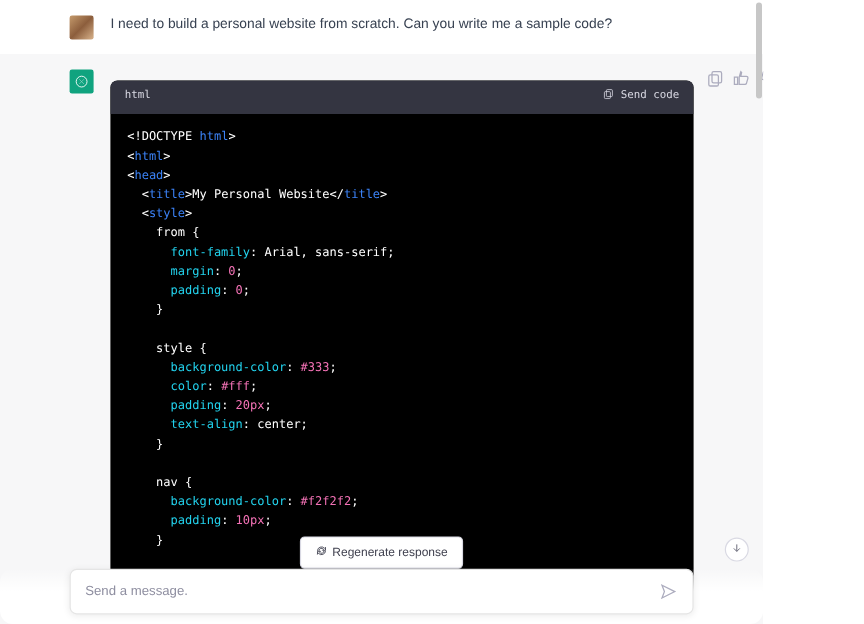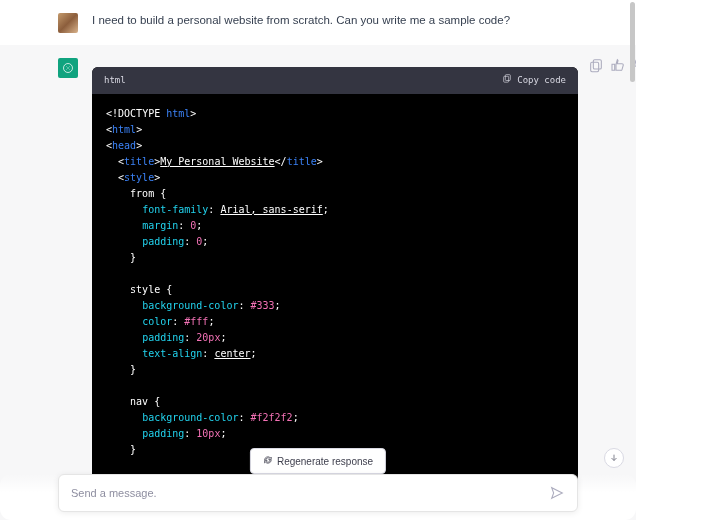--- a/index.html
+++ b/index.html
@@ -20,21 +20,21 @@
   .icon-btn svg { width: 100%; height: 100%; stroke: currentColor; fill: none; stroke-width: 1.6; }
   .code-block { margin-top: 10px; border-radius: 6px; overflow: hidden; background: #000; font-family: "Menlo","Consolas",monospace; }
   .code-head { background: #343541; color: #d9d9e3; font-size: 9px; display: flex; justify-content: space-between; align-items: center; padding: 6px 12px; }
   .copy-btn { display: flex; align-items: center; gap: 5px; color: #d9d9e3; cursor: pointer; }
   .copy-btn svg { width: 10px; height: 10px; stroke: currentColor; fill: none; stroke-width: 1.6; }
   .code-body { padding: 12px 14px; font-size: 10px; line-height: 1.6; color: #fff; white-space: pre; overflow: hidden; }
   .tok-punct { color: #ffffff; }
   .tok-tag   { color: #3b82f6; }
   .tok-sel   { color: #ffffff; text-align: right; }
   .tok-prop  { color: #22d3ee; }
-  .tok-val   { color: #ffffff; text-decoration: underline; }
+  .tok-val   { color: #ffffff; }
   .tok-num   { color: #f472b6; }
   .tok-str   { color: #f472b6; }
   .regen { position: absolute; left: 50%; transform: translateX(-50%); bottom: 46px; background: #fff; border: 1px solid #d9d9e3; border-radius: 4px; padding: 6px 12px; font-size: 10px; color: #40414f; display: flex; align-items: center; gap: 4px; cursor: pointer; }
   .regen svg { width: 10px; height: 10px; stroke: currentColor; fill: none; stroke-width: 1.8; }
   .composer-wrap { position: absolute; bottom: 0; left: 0; right: 0; background: linear-gradient(180deg, rgba(255,255,255,0) 0%, #fff 40%); padding: 0 0 8px 0; border-radius: 11px; }
   .composer { width: 520px; margin: 0 auto; background: #fff; border: 1px solid #e5e5e5; border-radius: 6px; box-shadow: 0 1px 6px rgba(0,0,0,0.08); display: flex; align-items: center; padding: 10px 12px; }
   .composer input { flex: 1; border: none; outline: none; font-size: 11px; color: #40414f; background: transparent; }
   .composer input::placeholder { color: #8e8ea0; }
   .send-btn { width: 16px; height: 16px; color: #acacbe; }
   .send-btn svg { width: 100%; height: 100%; stroke: currentColor; fill: none; stroke-width: 1.6; }
@@ -70,21 +70,21 @@
           <div class="code-block">
             <div class="code-head">
               <span>html</span>
               <span class="copy-btn">
                 <span>
                   <svg viewBox="0 0 24 24">
                       <rect x="8" y="4" width="12" height="14" rx="2"></rect>
                       <rect x="4" y="8" width="12" height="14" rx="2"></rect>
                     </svg>
                 </span>
-                <span>Copy code</span>
+                <span>Send code</span>
               </span>
             </div>
             <div class="code-body" id="code-body"><span class="tok-punct">&lt;!</span><span class="tok-sel">DOCTYPE </span><span class="tok-tag">html</span><span class="tok-punct">&gt;</span>
 <span class="tok-punct">&lt;</span><span class="tok-tag">html</span><span class="tok-punct">&gt;</span>
 <span class="tok-punct">&lt;</span><span class="tok-tag">head</span><span class="tok-punct">&gt;</span>
 <span class="tok-punct">  &lt;</span><span class="tok-tag">title</span><span class="tok-punct">&gt;</span><span class="tok-val">My Personal Website</span><span class="tok-punct">&lt;/</span><span class="tok-tag">title</span><span class="tok-punct">&gt;</span>
 <span class="tok-punct">  &lt;</span><span class="tok-tag">style</span><span class="tok-punct">&gt;</span>
 <span class="tok-sel">    from {</span>
 <span class="tok-sel">      </span><span class="tok-prop">font-family</span><span class="tok-punct">: </span><span class="tok-val">Arial, sans-serif</span><span class="tok-punct">;</span>
 <span class="tok-sel">      </span><span class="tok-prop">margin</span><span class="tok-punct">: </span><span class="tok-num">0</span><span class="tok-punct">;</span>

